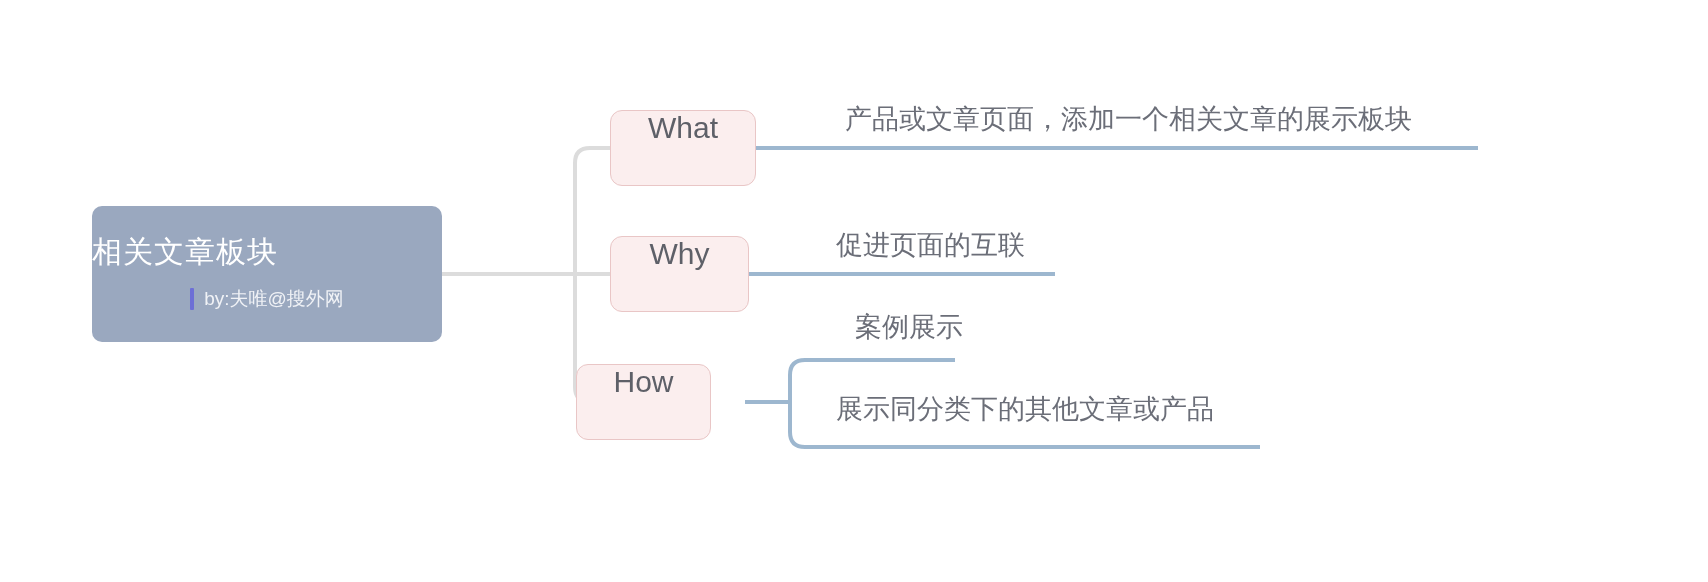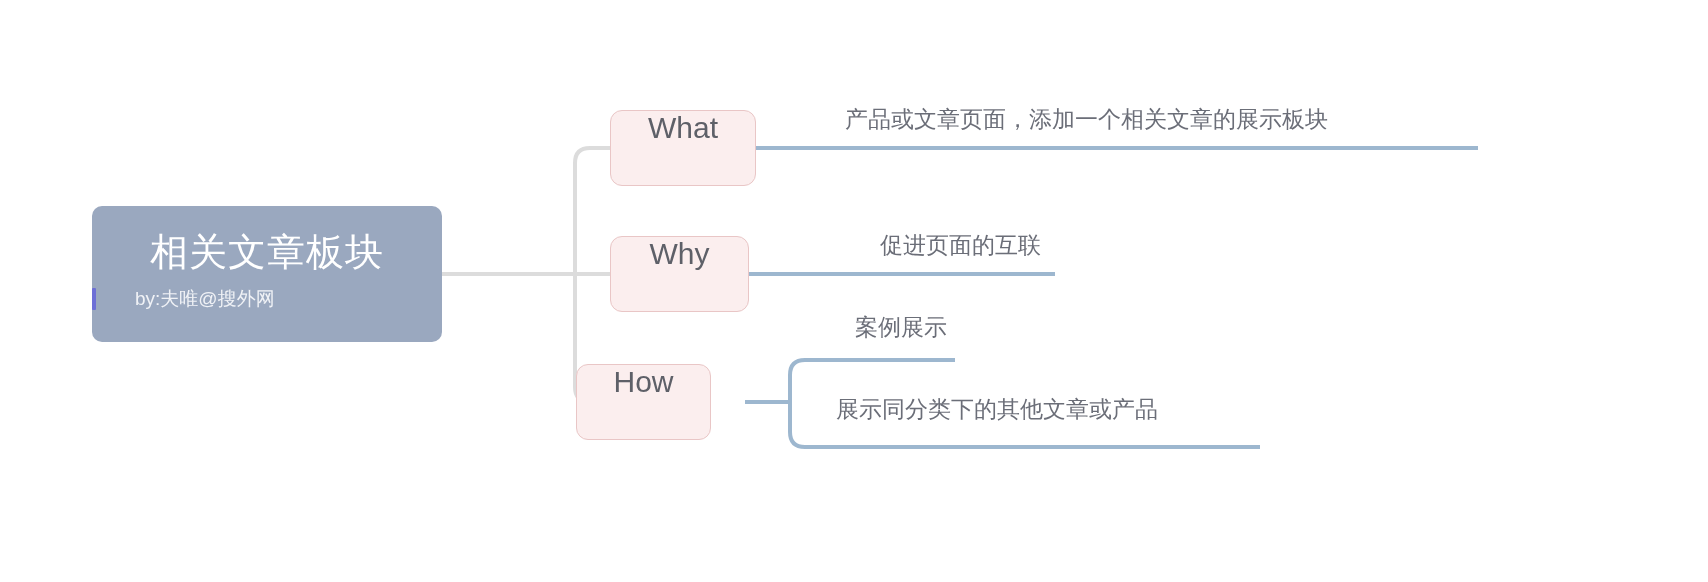--- a/index.html
+++ b/index.html
@@ -33,31 +33,30 @@
     top: 206px;
     width: 350px;
     height: 136px;
     background: #9aa8bf;
     border-radius: 10px;
     box-sizing: border-box;
     padding: 22px 0 0 0;
   }
   .root-title {
     color: #ffffff;
-    font-size: 38px;
+    font-size: 30px;
     line-height: 48px;
     font-weight: 400;
-    text-align: center;
     letter-spacing: 1px;
   }
   .root-sub-wrap {
     display: flex;
     align-items: center;
+    justify-content: center;
     margin-top: 12px;
-    gap: 29px;
   }
   .root-sub-bar {
     width: 4px;
     height: 22px;
     background: #6d6fd6;
     margin-right: 10px;
     border-radius: 1px;
   }
   .root-subtitle {
     color: #f0f2f6;
@@ -84,27 +83,27 @@
     font-weight: 400;
   }
   .node-what { left: 610px; top: 110px; width: 146px; height: 76px; }
   .node-why  { left: 610px; top: 236px; width: 139px; height: 76px; }
   .node-how  { left: 576px; top: 364px; width: 135px; height: 76px; }
 
   
   .leaf {
     position: absolute;
     color: #6b6e78;
-    font-size: 23px;
+    font-size: 27px;
     line-height: 34px;
     font-weight: 400;
     white-space: nowrap;
   }
   .leaf-what { left: 845px; top: 102px; }
-  .leaf-why  { left: 836px; top: 228px; margin-left: 44px; }
+  .leaf-why  { left: 836px; top: 228px; }
   .leaf-how1 { left: 836px; top: 310px; margin-left: 19px; }
   .leaf-how2 { left: 836px; top: 392px; }
 </style>
 </head>
 <body>
 
 <div id="canvas">
 
   <svg id="wires" viewBox="0 0 1708 582" xmlns="http://www.w3.org/2000/svg">
 

